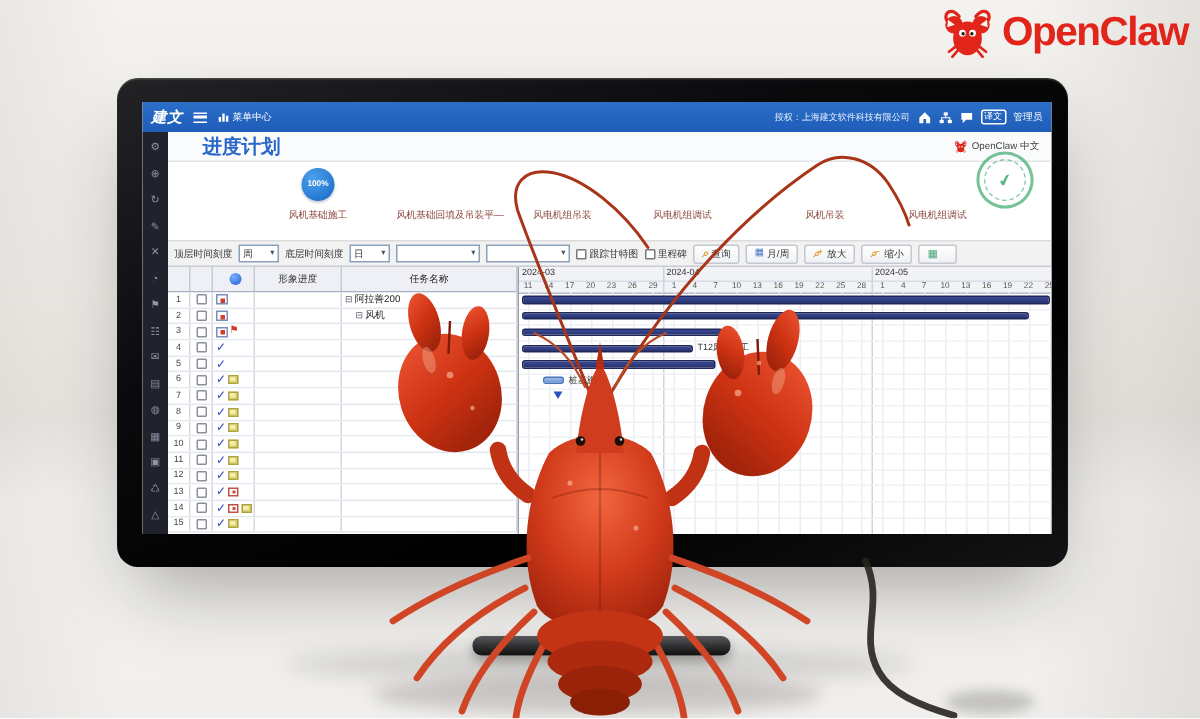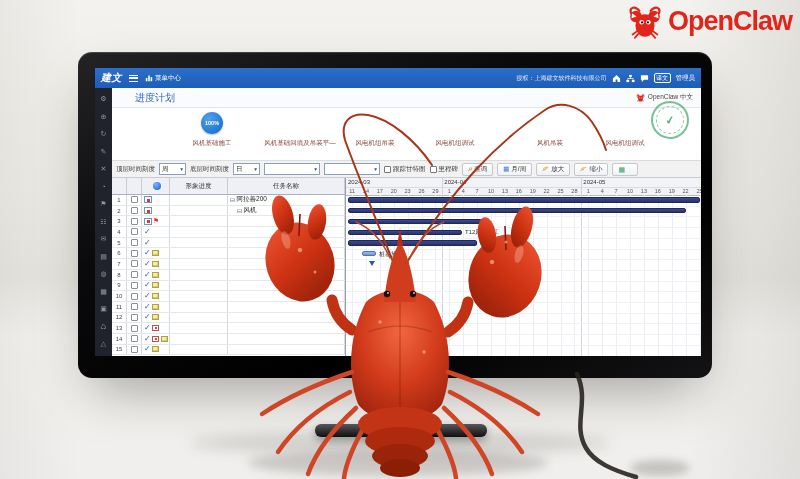--- a/index.html
+++ b/index.html
@@ -41,21 +41,21 @@
   .tico { width:9px; height:9px; display:inline-block; }
   .tr-badge { border:1px solid #fff; border-radius:2px; font-size:6px; padding:0 1.5px; line-height:8px; }
   .admin { font-size:6.5px; }
 
   .sidebar { position:absolute; left:0; top:20px; width:17px; height:268px; background:#20222c;
     display:flex; flex-direction:column; align-items:center; padding-top:7px; gap:10.5px; }
   .sbi { color:#8d95a6; font-size:7px; line-height:7px; }
 
   .tabbar { position:absolute; left:17px; top:20px; width:589px; height:20px; background:#fafbfc;
     border-bottom:1px solid #e2e4ea; display:flex; align-items:center; }
-  .tab { margin-left:23px; color:#2b66c9; font-size:10px; font-weight:normal; }
+  .tab { margin-left:23px; color:#2b66c9; font-size:13px; font-weight:bold; }
   .lang { margin-left:auto; margin-right:8px; display:flex; align-items:center; gap:3px; color:#444; font-size:6.5px; }
   .lang svg { width:9px; height:9px; }
 
   .workflow { position:absolute; left:17px; top:40px; width:589px; height:52px; background:#fff; }
   .wf-node { position:absolute; top:31px; transform:translateX(-50%); font-size:6.5px; color:#8a4a3c; white-space:nowrap; }
   .wf-badge { position:absolute; left:100px; top:4px; transform:translateX(-50%); width:22px; height:22px; border-radius:50%;
     background:radial-gradient(circle at 35% 30%,#4da0ea,#1468c6); color:#fff; font-size:5.5px; font-weight:bold;
     display:flex; align-items:center; justify-content:center; box-shadow:0 1px 2px rgba(0,0,0,.25); }
   .stamp { position:absolute; left:556px; top:33px; width:38px; height:38px; border:2px solid rgba(58,168,110,.7);
     border-radius:50%; transform:rotate(-14deg); display:flex; align-items:center; justify-content:center; z-index:6; }

